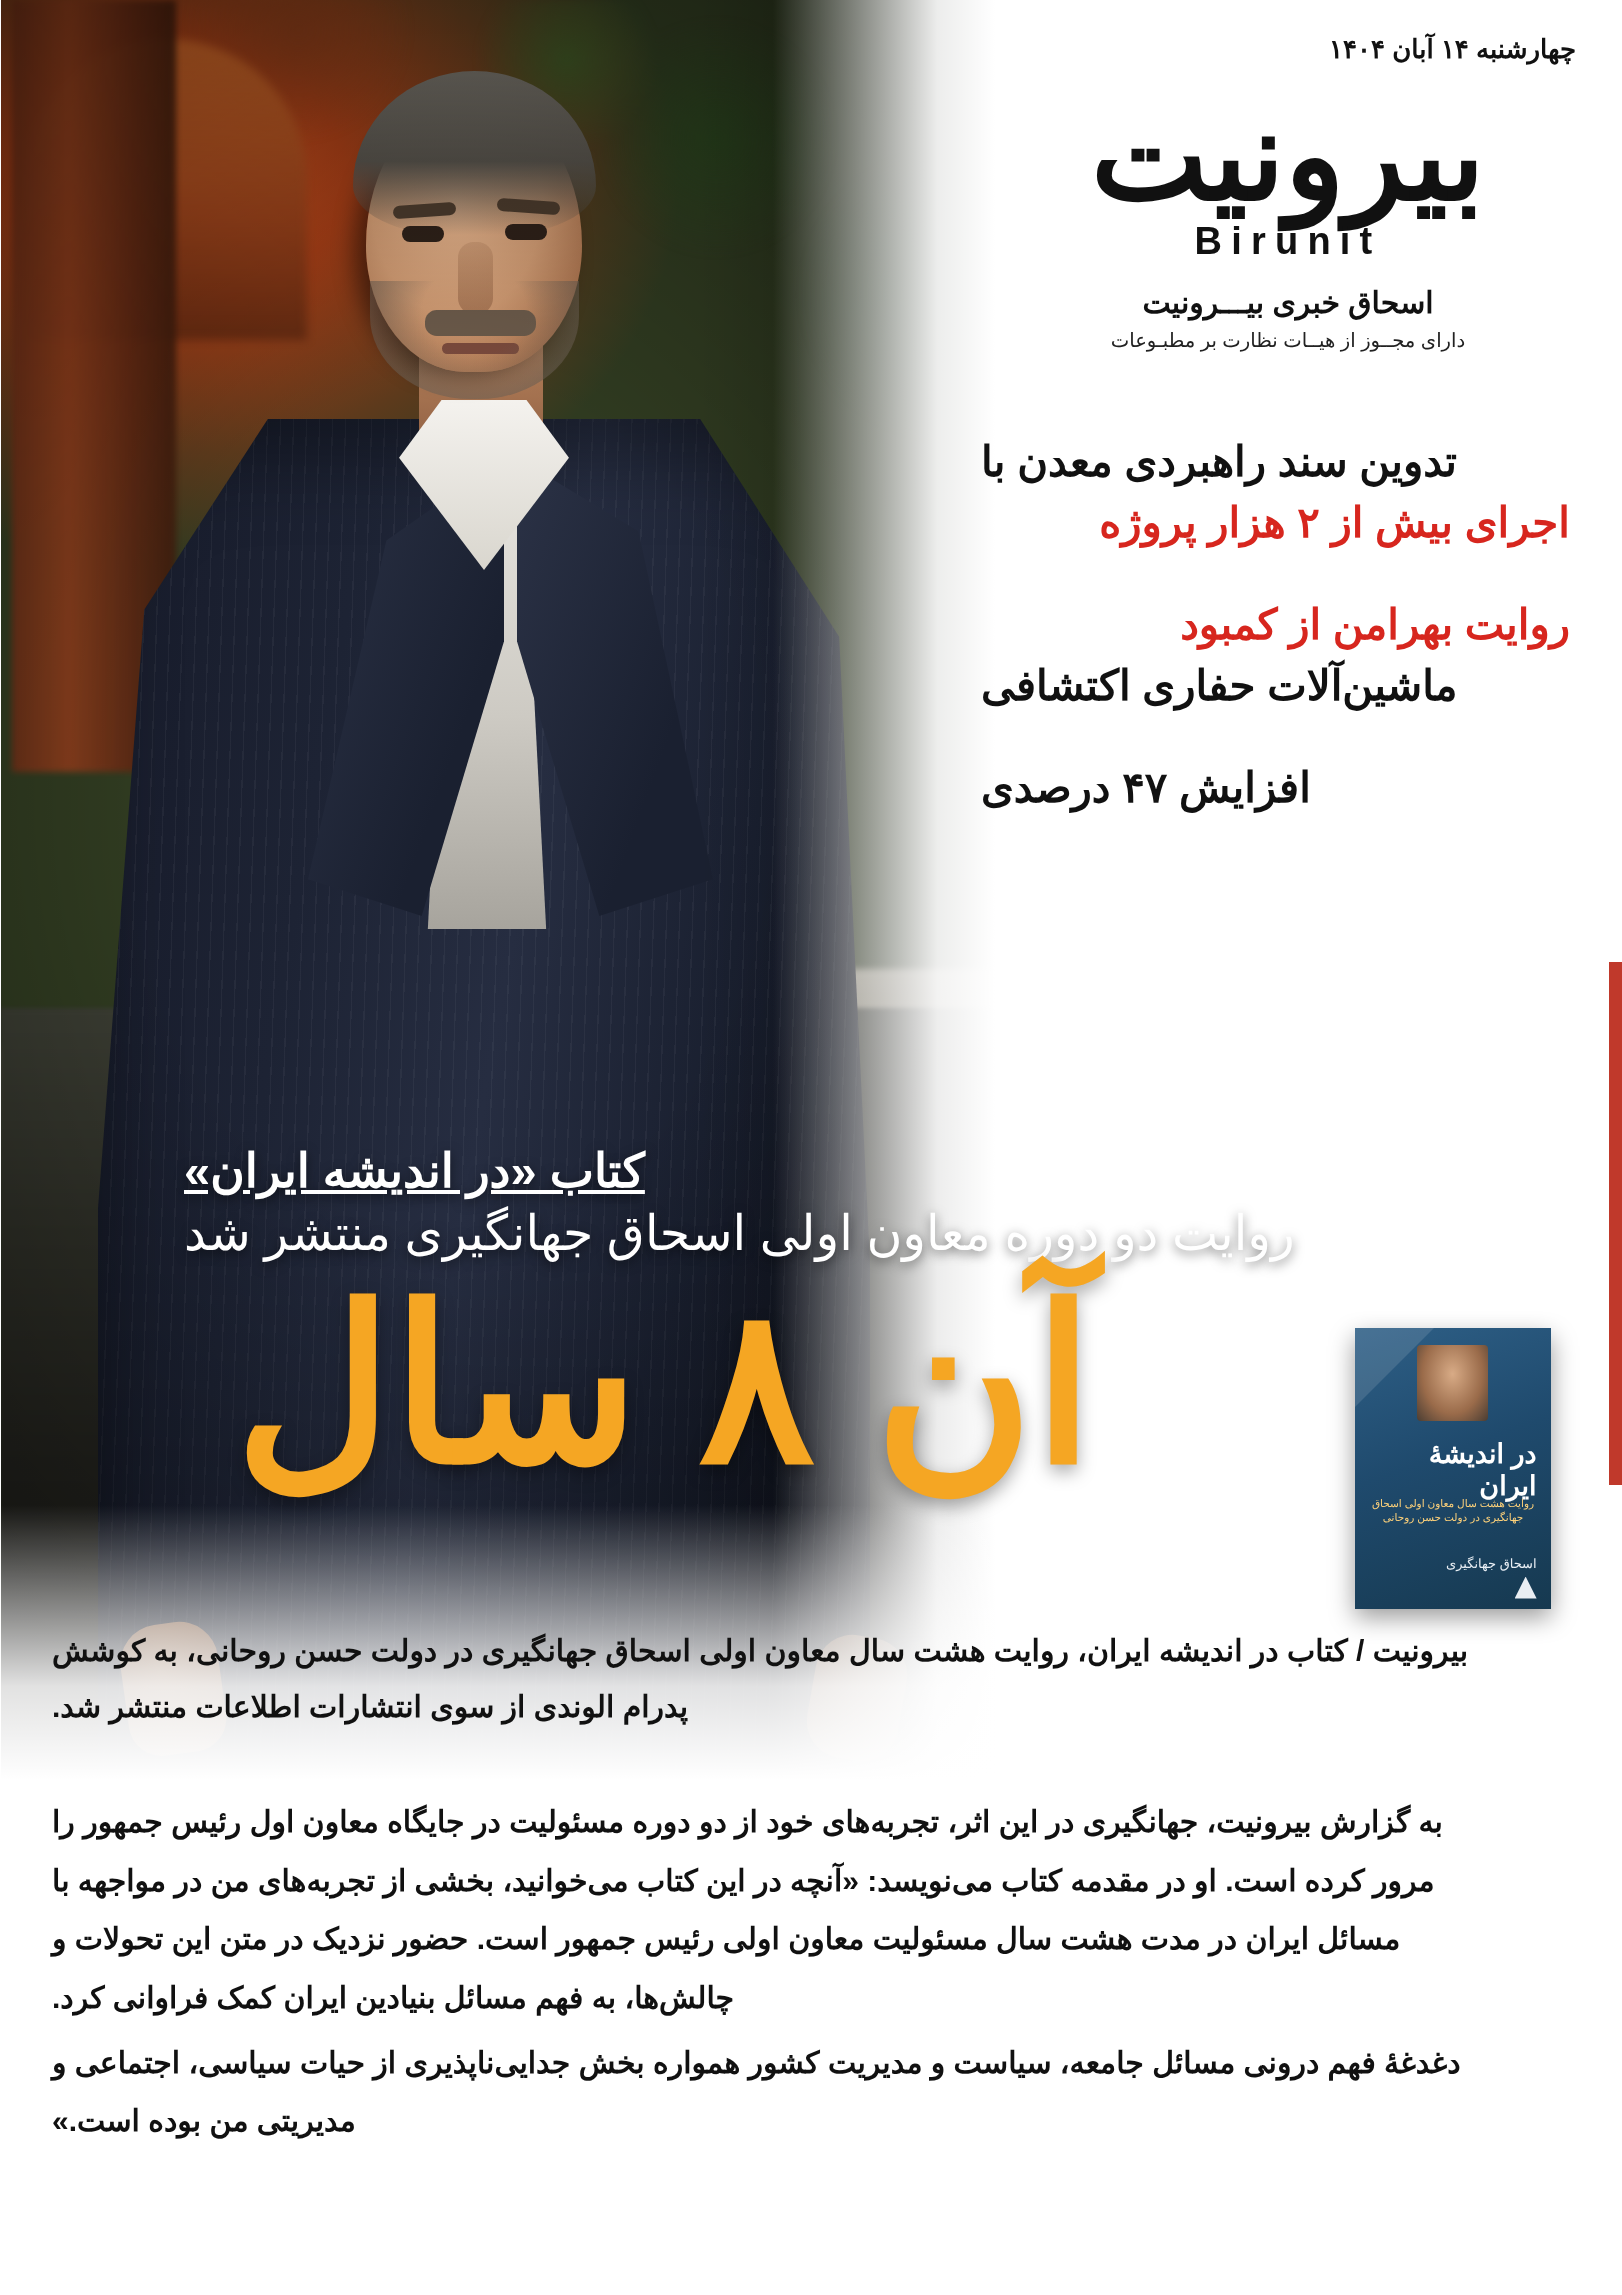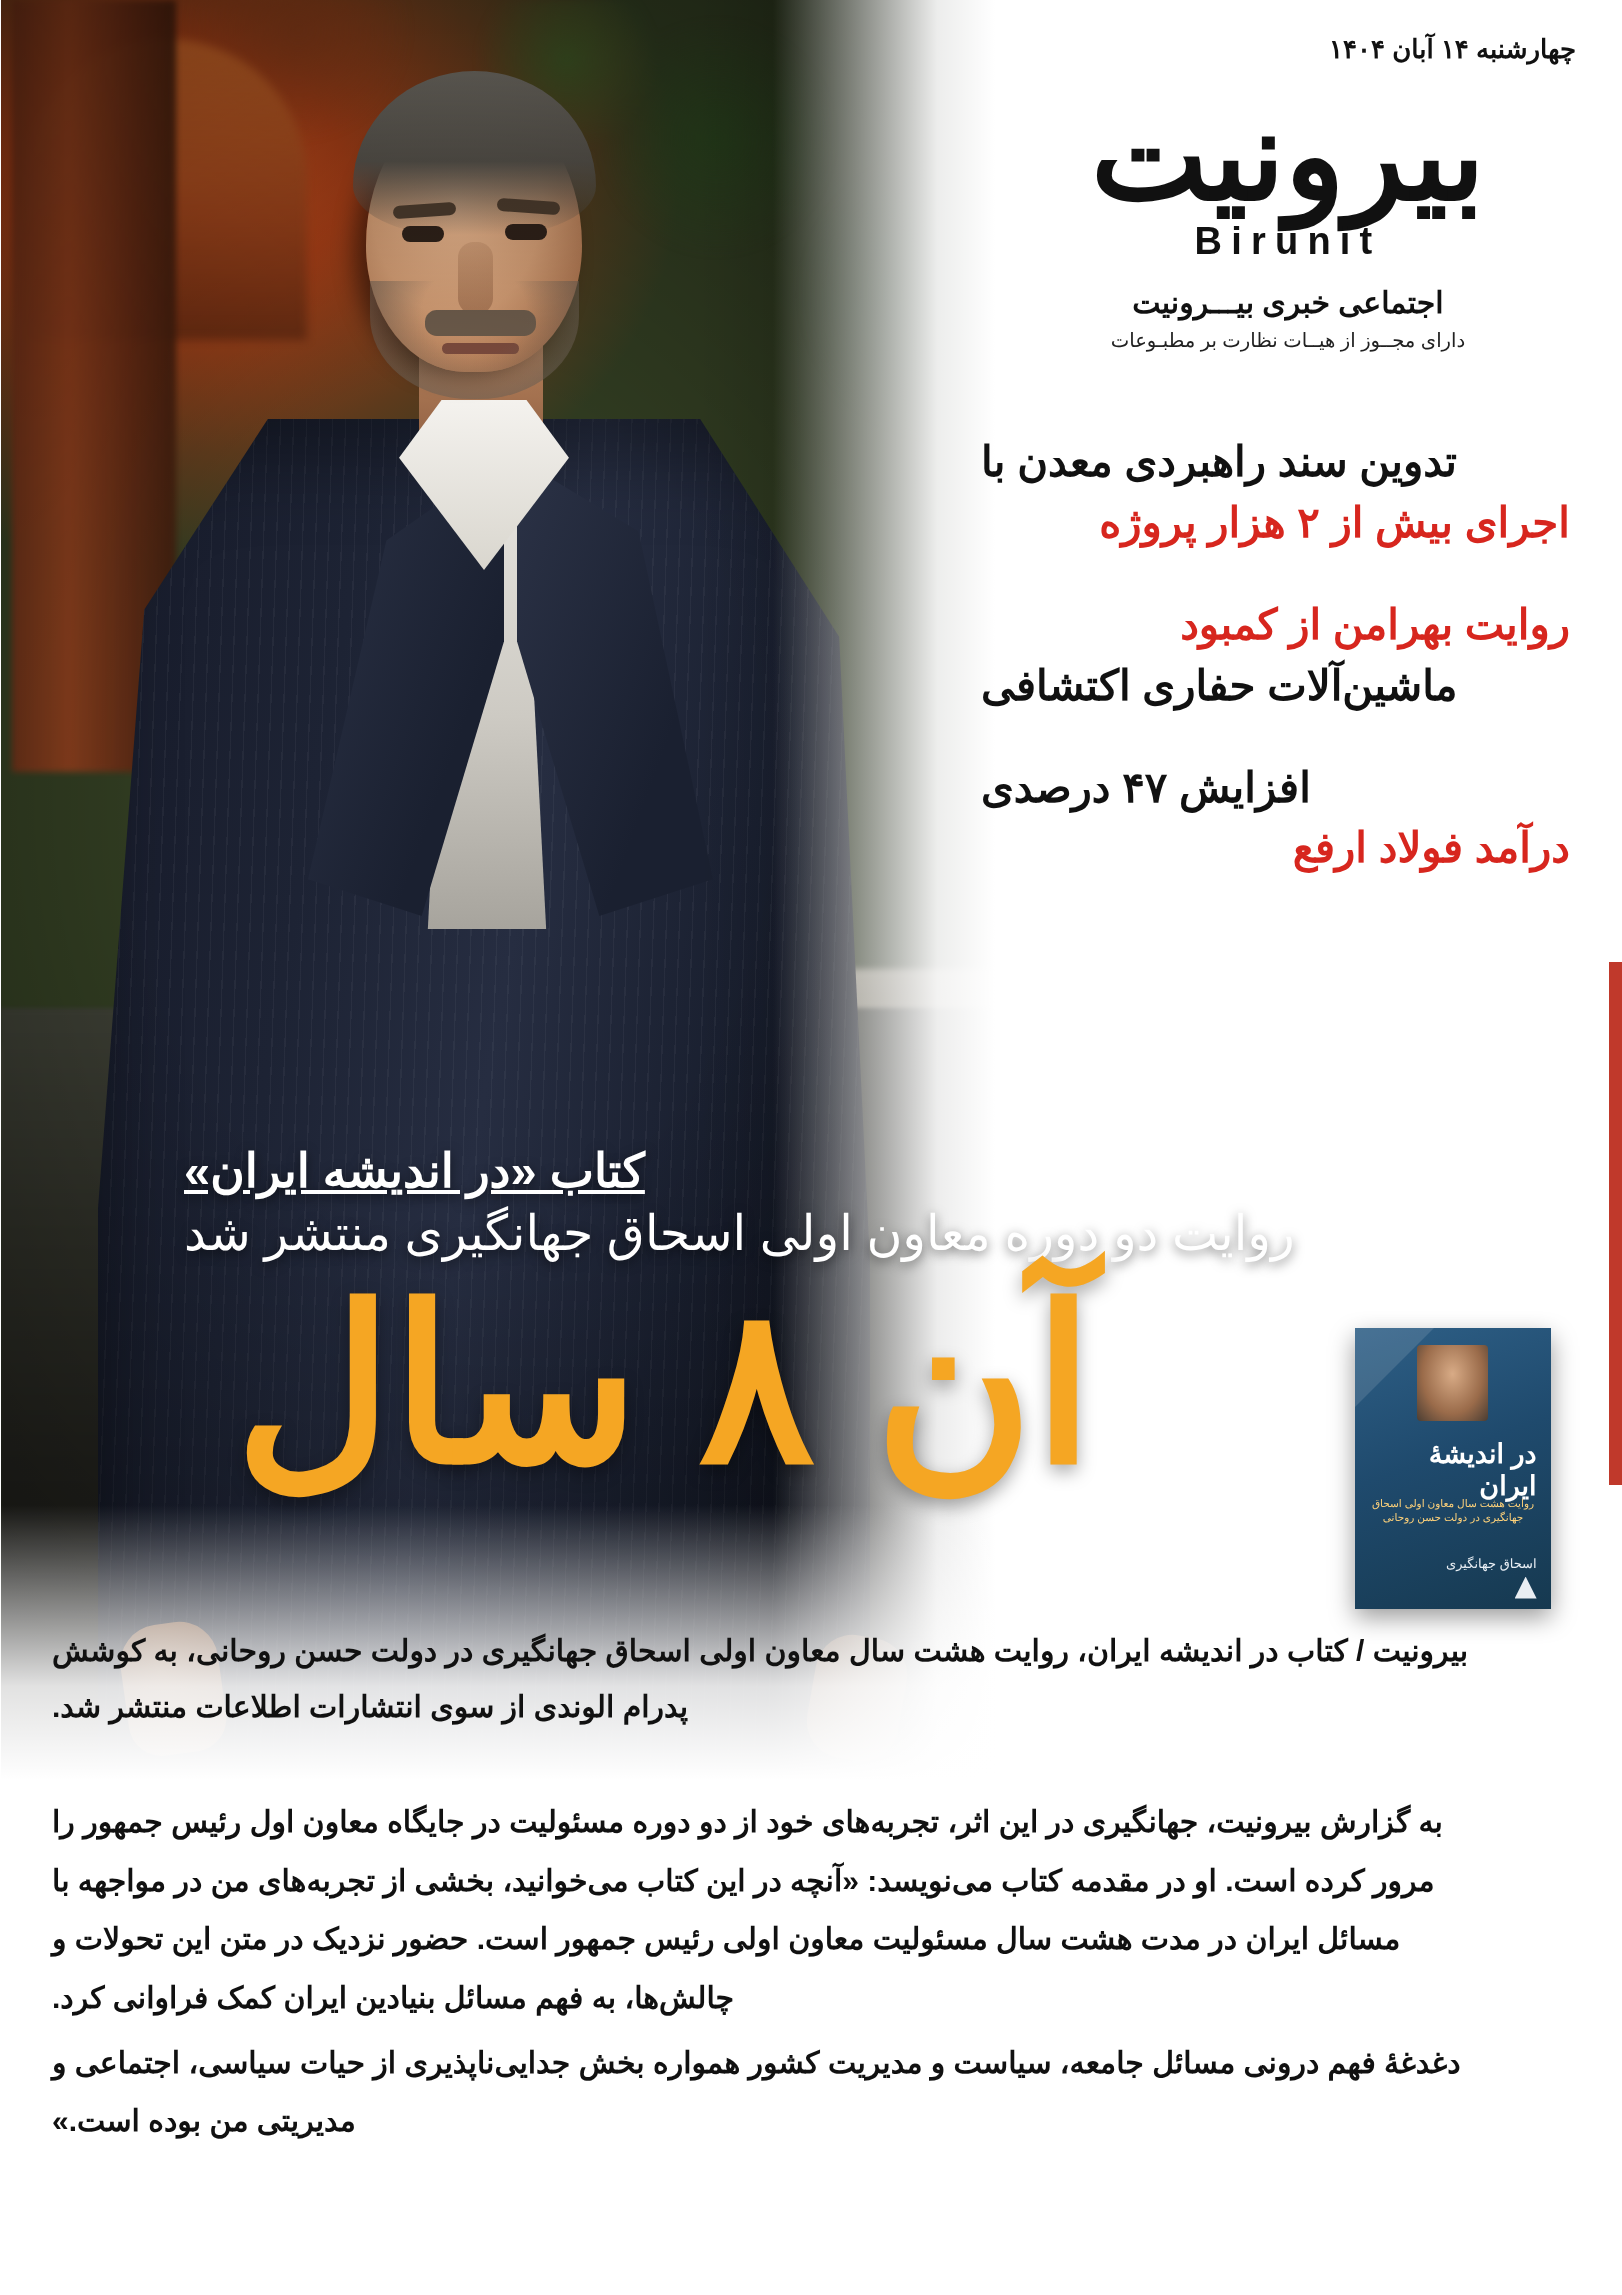--- a/index.html
+++ b/index.html
@@ -306,36 +306,35 @@
     <div class="bg-vignette"></div>
     <div class="photo-fade-right"></div>
     <div class="photo-fade-bottom"></div>
   </div>
 
   <div class="date">چهارشنبه ۱۴ آبان ۱۴۰۴</div>
 
   <div class="masthead">
     <div class="logo-fa">بیرونیت</div>
     <div class="logo-en">Birunit</div>
-    <div class="logo-sub1">اجتماعی خبری بیـــرونیت</div>
+    <div class="logo-sub1">اسحاق خبری بیـــرونیت</div>
     <div class="logo-sub2">دارای مجــوز از هیــات نظارت بر مطبـوعات</div>
   </div>
 
   <div class="heads">
     <div class="head-item">
       <span class="head-line">تدوین سند راهبردی معدن با</span>
       <span class="head-line hl-red">اجرای بیش از ۲ هزار پروژه</span>
     </div>
     <div class="head-item">
       <span class="head-line hl-red">روایت بهرامن از کمبود</span>
       <span class="head-line">ماشین‌آلات حفاری اکتشافی</span>
     </div>
     <div class="head-item">
       <span class="head-line">افزایش ۴۷ درصدی</span>
-      <span class="head-line hl-red">درآمد فولاد ارفع</span>
     </div>
   </div>
 
   <div class="right-rule"></div>
 
   <div class="kicker">
     <div class="kicker-l1">کتاب «در اندیشه ایران»</div>
     <div class="kicker-l2">روایت دو دوره معاون اولی اسحاق جهانگیری منتشر شد</div>
   </div>
 

